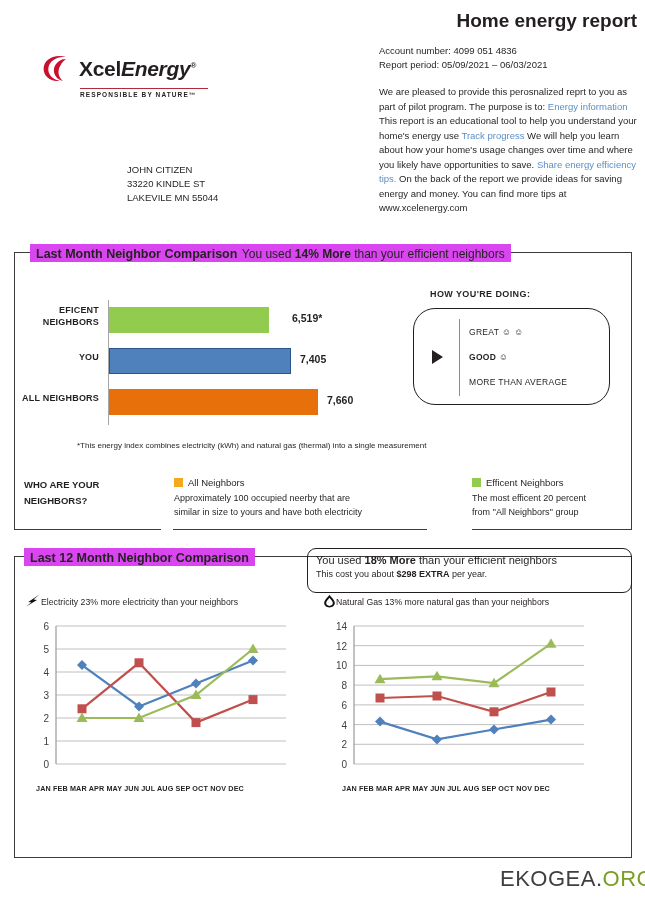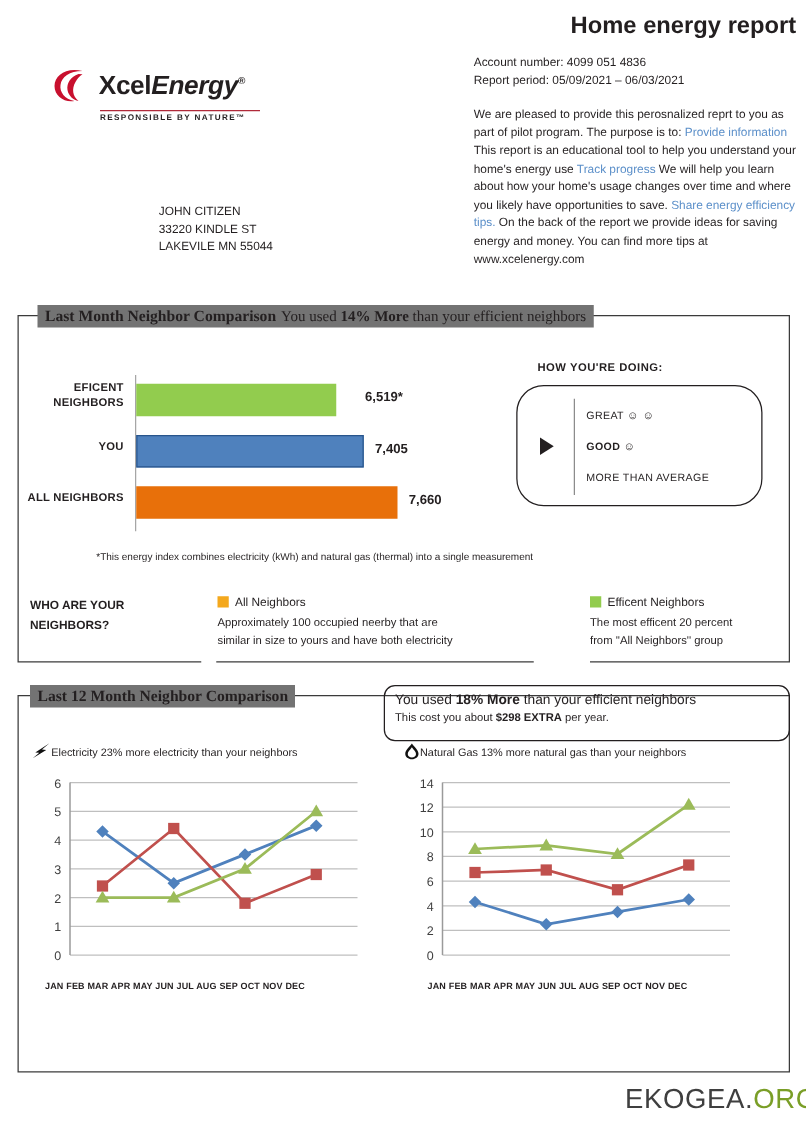--- a/index.html
+++ b/index.html
@@ -24,21 +24,21 @@
   .addr{position:absolute;left:127px;top:163px;font-size:9.5px;line-height:14px;font-weight:500;}
 
   .report{position:absolute;left:379px;top:10px;width:258px;}
   .report h1{font-size:19px;margin:0 0 12px 0;font-weight:bold;text-align:right;}
   .report .meta{font-size:9.5px;line-height:13.5px;}
   .report .body{font-size:9.5px;line-height:14.5px;margin-top:14px;}
   .blue-b{color:#5b8fc9;}
 
   
   .sec{position:absolute;border:1.3px solid #3b3b3b;box-sizing:border-box;}
-  .sec-title-wrap{position:absolute;background:#737373;padding:0 6px;white-space:nowrap;font-family:Liberation Serif, serif;}
+  .sec-title-wrap{position:absolute;background:#d946ef;padding:0 6px;white-space:nowrap;}
   .sec-title{font-size:12.5px;font-weight:bold;}
   .sec-sub{font-size:12px;font-weight:normal;}
   .sec-sub b{font-weight:bold;}
 
   
   .barchart{position:absolute;left:30px;top:300px;width:350px;height:125px;}
   .bc-axis{position:absolute;left:78px;top:0;width:1.3px;height:125px;background:#a6a6a6;}
   .bc-row{position:absolute;left:0;width:350px;height:41px;}
   .bc-lbl{position:absolute;right:281px;width:auto;text-align:right;font-size:9px;font-weight:600;line-height:12px;letter-spacing:.2px;white-space:nowrap;}
   .bc-bar{position:absolute;left:79px;height:26px;top:7px;}
@@ -102,21 +102,21 @@
     <div>33220 KINDLE ST</div>
     <div>LAKEVILE MN 55044</div>
   </div>
 
   <div class="report">
     <h1>Home energy report</h1>
     <div class="meta">Account number: 4099  051  4836</div>
     <div class="meta">Report period: 05/09/2021 – 06/03/2021</div>
     <div class="body">
       <span>We are pleased to provide this perosnalized reprt to you as part of pilot program. The purpose is to:</span>
-      <span class="blue-b">Provide information</span><span> This report is an educational tool to help you understand your home's energy use</span>
+      <span class="blue-b">Energy information</span><span> This report is an educational tool to help you understand your home's energy use</span>
       <span class="blue-b">Track progress</span><span> We will help you learn about how your home's usage changes over time and where you likely have opportunities to save.</span>
       <span class="blue-b">Share energy efficiency tips.</span><span> On the back of the report we provide ideas for saving energy and money.  You can find more tips  at www.xcelenergy.com</span>
     </div>
   </div>
 
   <div class="sec" style="left:14px;top:252px;width:618px;height:278px;"></div>
   <div class="sec-title-wrap" style="left:30px;top:244px;">
     <span class="sec-title">Last Month Neighbor Comparison</span>
     <span class="sec-sub">You used </span><span class="sec-sub"><b>14% More</b></span><span class="sec-sub"> than your efficient neighbors</span>
   </div>

